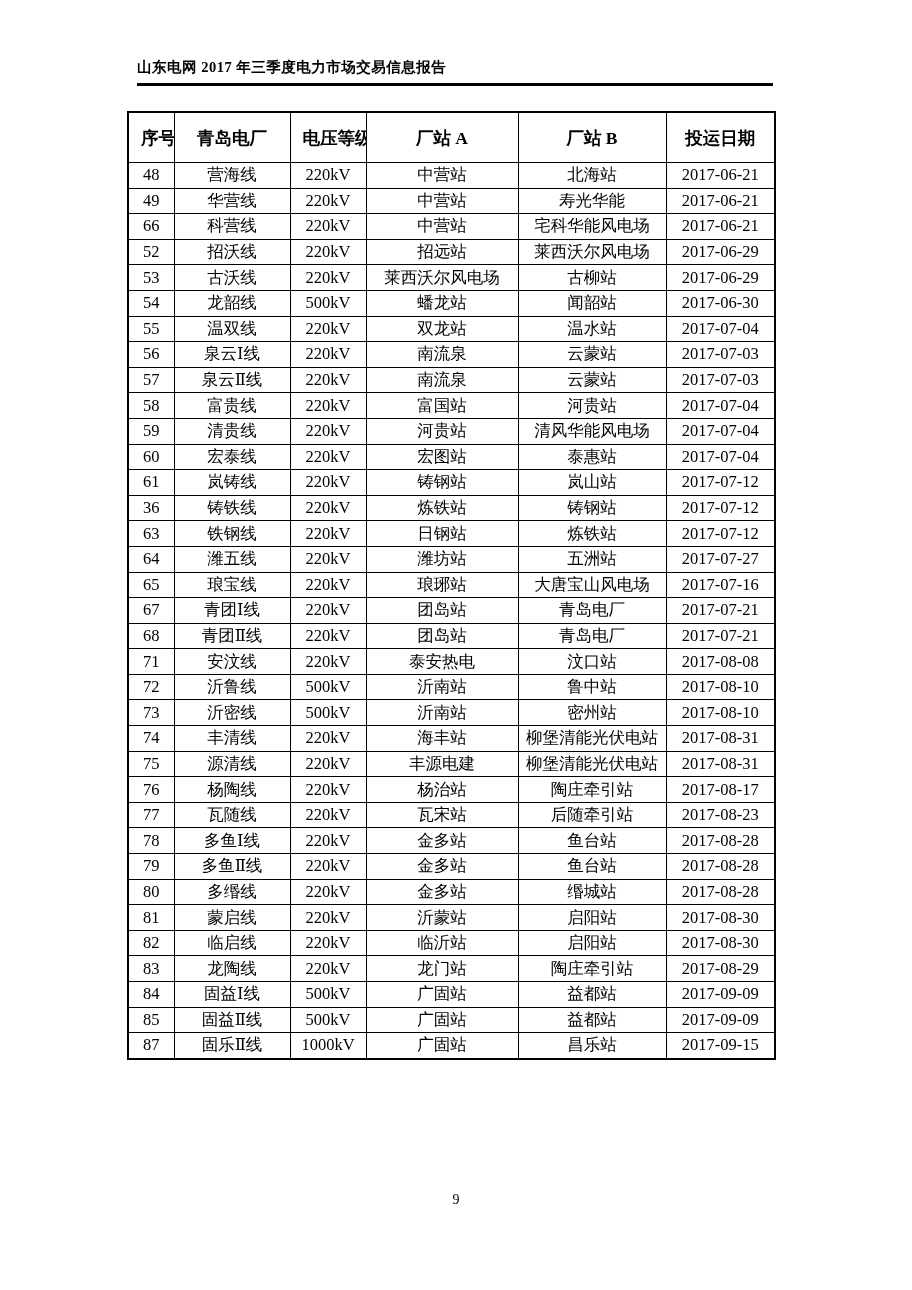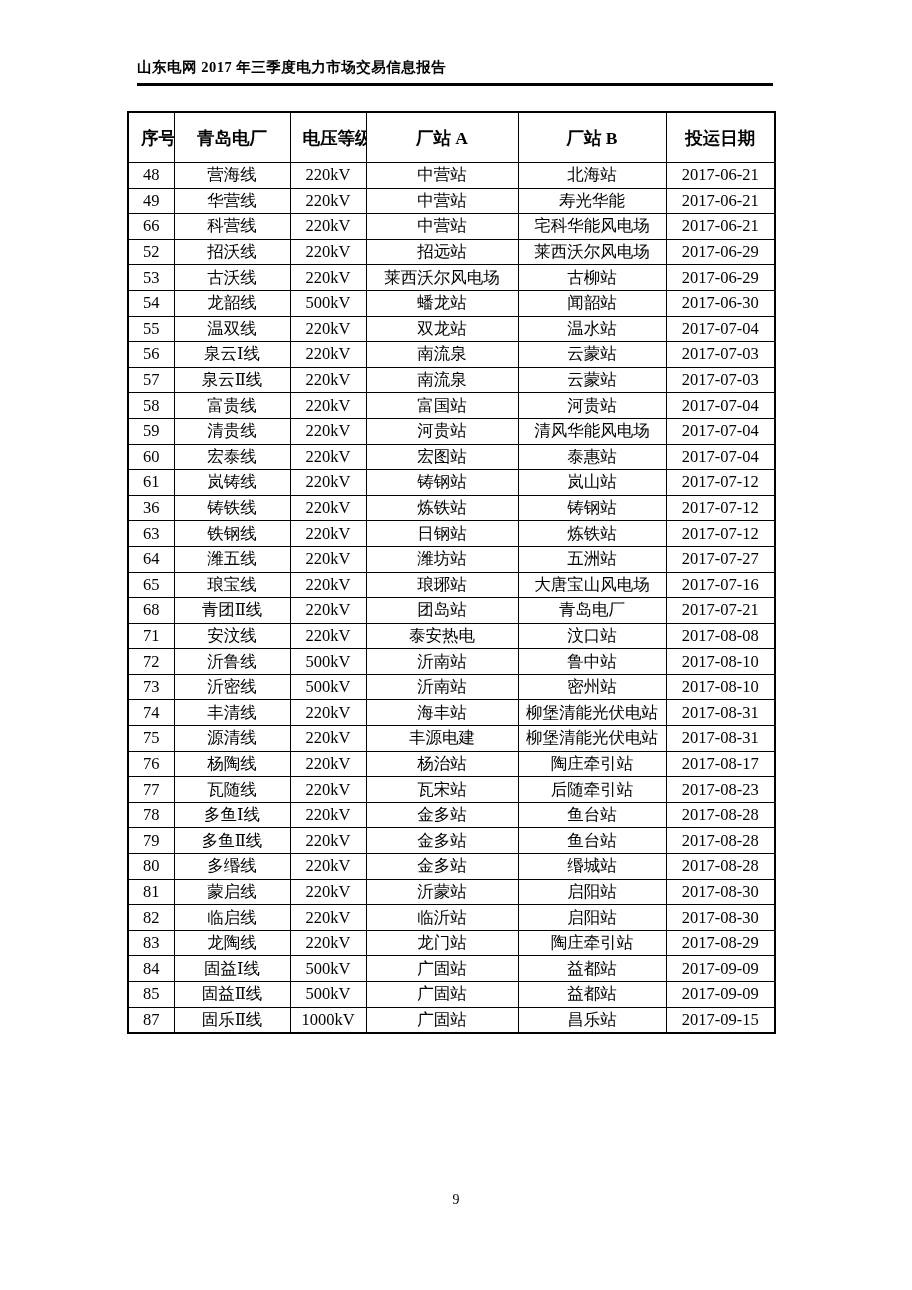--- a/index.html
+++ b/index.html
@@ -239,20 +239,28 @@
         </tr>
         <tr>
           <td>65</td>
           <td>琅宝线</td>
           <td>220kV</td>
           <td>琅琊站</td>
           <td>大唐宝山风电场</td>
           <td>2017-07-16</td>
         </tr>
         <tr>
+          <td>67</td>
+          <td>青团Ⅰ线</td>
+          <td>220kV</td>
+          <td>团岛站</td>
+          <td>青岛电厂</td>
+          <td>2017-07-21</td>
+        </tr>
+        <tr>
           <td>68</td>
           <td>青团Ⅱ线</td>
           <td>220kV</td>
           <td>团岛站</td>
           <td>青岛电厂</td>
           <td>2017-07-21</td>
         </tr>
         <tr>
           <td>71</td>
           <td>安汶线</td>

